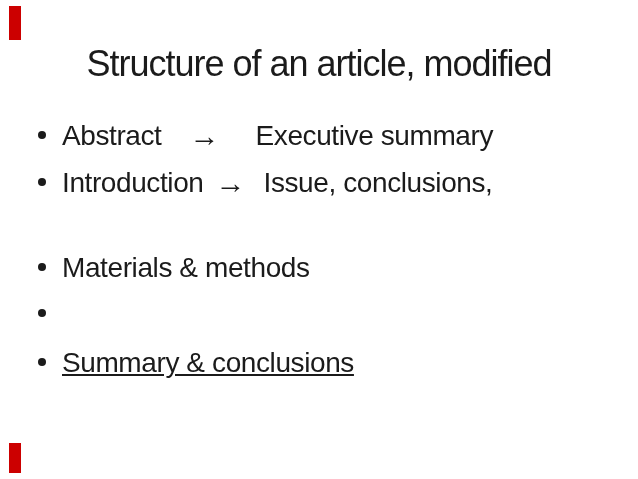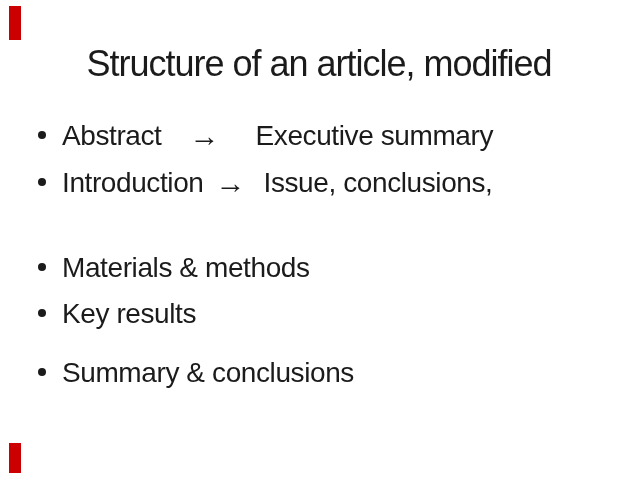--- a/index.html
+++ b/index.html
@@ -63,21 +63,21 @@
     display: inline-block;
     font-size: 30px;
     line-height: 1;
     vertical-align: -1px;
     letter-spacing: 0;
   }
   .b1 { top: 115px; text-align: right; }
   .b2 { top: 162px; }
   .b3 { top: 247px; }
   .b4 { top: 293px; }
-  .b5 { top: 352px; }
+  .b5 { top: 342px; text-decoration: underline; }
   .b1 .arrow { margin-left: 28px; margin-right: 36px; }
   .b2 .arrow { margin-left: 12px; margin-right: 18px; }
 </style>
 </head>
 <body>
 
 <div class="slide">
 
   <div class="accent-bar top"></div>
   <div class="accent-bar bottom"></div>
@@ -100,21 +100,20 @@
       </span>
     </div>
 
     <div class="bullet b3">
       <span class="dot"></span>
       <span class="wrap-line">Materials &amp; methods</span>
     </div>
 
     <div class="bullet b4">
       <span class="dot"></span>
-      <span class="wrap-line">Key results</span>
     </div>
 
     <div class="bullet b5">
       <span class="dot"></span>
       <span class="wrap-line">Summary &amp; conclusions</span>
     </div>
 
   </div>
 </div>
 

